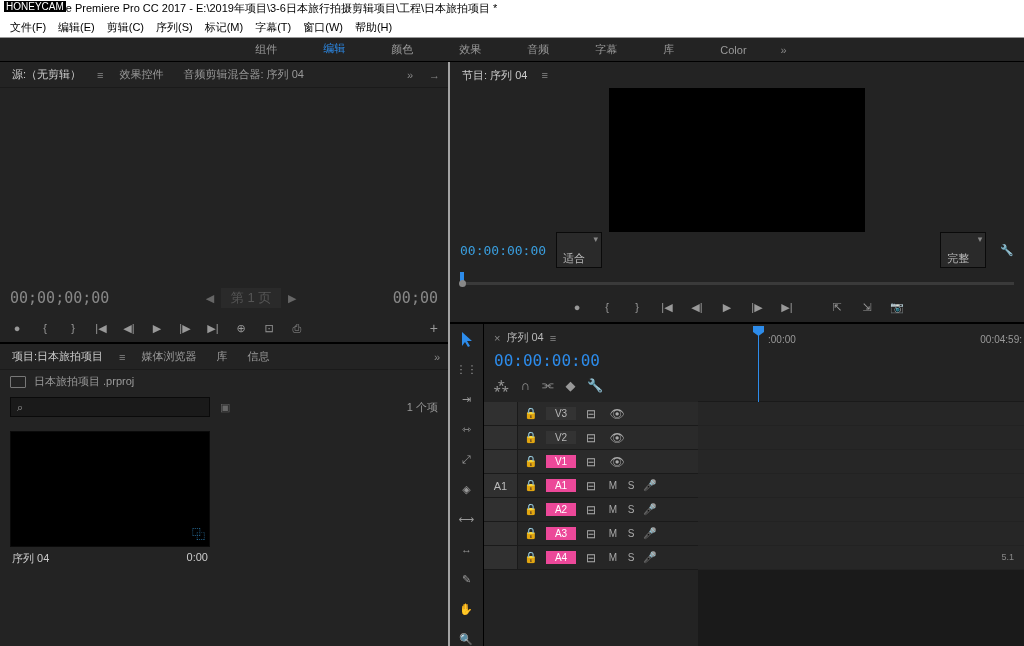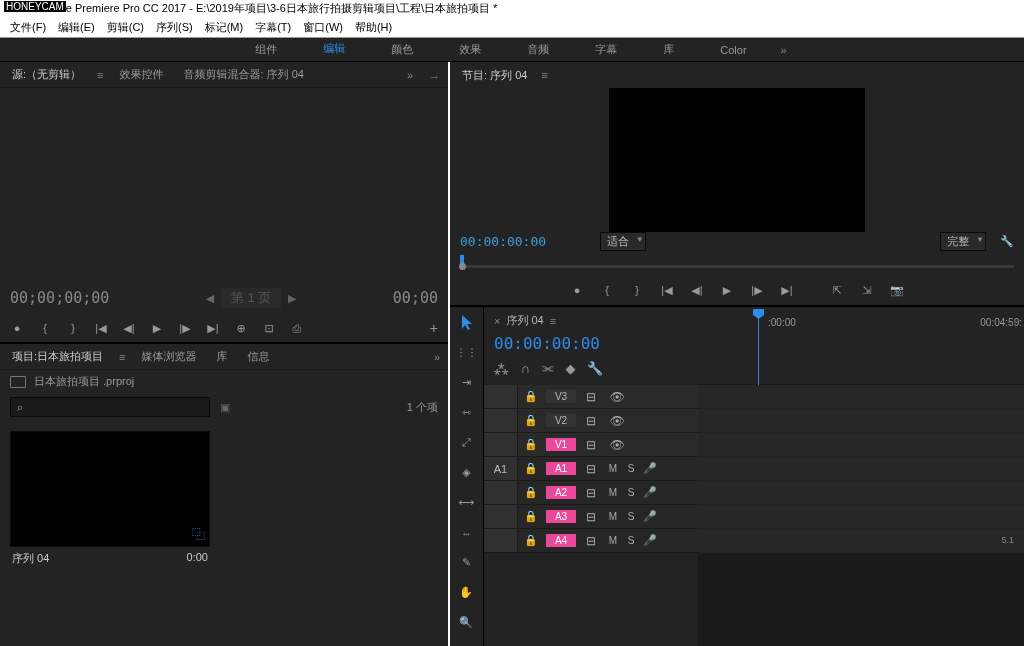--- a/index.html
+++ b/index.html
@@ -10,21 +10,21 @@
 .menu-bar { background: #fff; color: #000; height: 20px; display: flex; align-items: center; padding: 0 4px; border-bottom: 1px solid #999; }
 .menu-bar span { padding: 2px 6px; cursor: default; }
 
 .workspace-switcher { height: 24px; background: #232323; display: flex; align-items: center; padding: 0 20px; gap: 10px; justify-content: center; border-bottom: 1px solid #000; }
 .ws-item { padding: 8px 18px; color: #999; cursor: default; }
 .ws-item.active { color: #2d8ceb; border-bottom: 2px solid #2d8ceb; }
 .ws-more { color: #888; margin-left: 6px; }
 
 .main { display: flex; height: 584px; }
 
-.left-col { width: 450px; display: flex; flex-direction: column; border-right: 2px solid #ffffff; }
+.left-col { width: 450px; display: flex; flex-direction: column; border-right: 2px solid #a3a3a3; }
 .right-col { flex: 1; display: flex; flex-direction: column; }
 
 .source-panel { height: 282px; background: #232323; border-bottom: 2px solid #000; display: flex; flex-direction: column; }
 .panel-tabs { height: 26px; display: flex; align-items: center; padding: 0 8px; gap: 12px; border-bottom: 1px solid #1a1a1a; }
 .tab { color: #999; padding: 4px 4px; cursor: default; white-space: nowrap; }
 .tab.active { color: #ccc; }
 .tab-menu { color: #888; }
 .tabs-more { margin-left: auto; color: #888; }
 
 .source-body { flex: 1; background: #232323; }
@@ -51,21 +51,21 @@
 .clip { width: 200px; }
 .clip-thumb { width: 200px; height: 116px; background: #000; border: 1px solid #0a0a0a; position: relative; }
 .clip-type { position: absolute; right: 4px; bottom: 4px; color: #3a9ede; font-size: 13px; }
 .clip-row { display: flex; justify-content: space-between; padding: 4px 2px; color: #ccc; }
 
 .program-panel { height: 282px; background: #232323; border-bottom: 2px solid #000; display: flex; flex-direction: column; }
 .prog-tabs { height: 26px; display: flex; align-items: center; padding: 0 8px; gap: 10px; }
 .prog-monitor { flex: 1; display: flex; justify-content: center; align-items: center; }
 .monitor-black { width: 256px; height: 144px; background: #000; }
 .prog-time-row { display: flex; align-items: center; padding: 0 10px; gap: 10px; }
-.sel { background: #2a2a2a; border: 1px solid #0a0a0a; padding: 1px 16px 1px 6px; color: #bbb; position: relative; margin-left: 44px; }
+.sel { background: #2a2a2a; border: 1px solid #0a0a0a; padding: 18px 16px 1px 6px; color: #bbb; position: relative; }
 .sel::after { content: "▾"; position: absolute; right: 3px; top: 1px; font-size: 9px; color: #888; }
 .wrench { color: #999; margin-left: 4px; }
 
 .prog-scrub { height: 24px; position: relative; padding: 0 10px; }
 .scrub-track { position: absolute; left: 10px; right: 10px; top: 14px; height: 3px; background: #3a3a3a; }
 .scrub-head { position: absolute; left: 10px; top: 4px; width: 4px; height: 10px; background: #2d8ceb; }
 .scrub-dot { position: absolute; left: 9px; top: 12px; width: 7px; height: 7px; background: #888; border-radius: 50%; }
 
 .prog-transport { height: 30px; display: flex; align-items: center; justify-content: center; gap: 16px; padding: 0 10px; }
 .prog-transport .extra { margin-left: 20px; }

